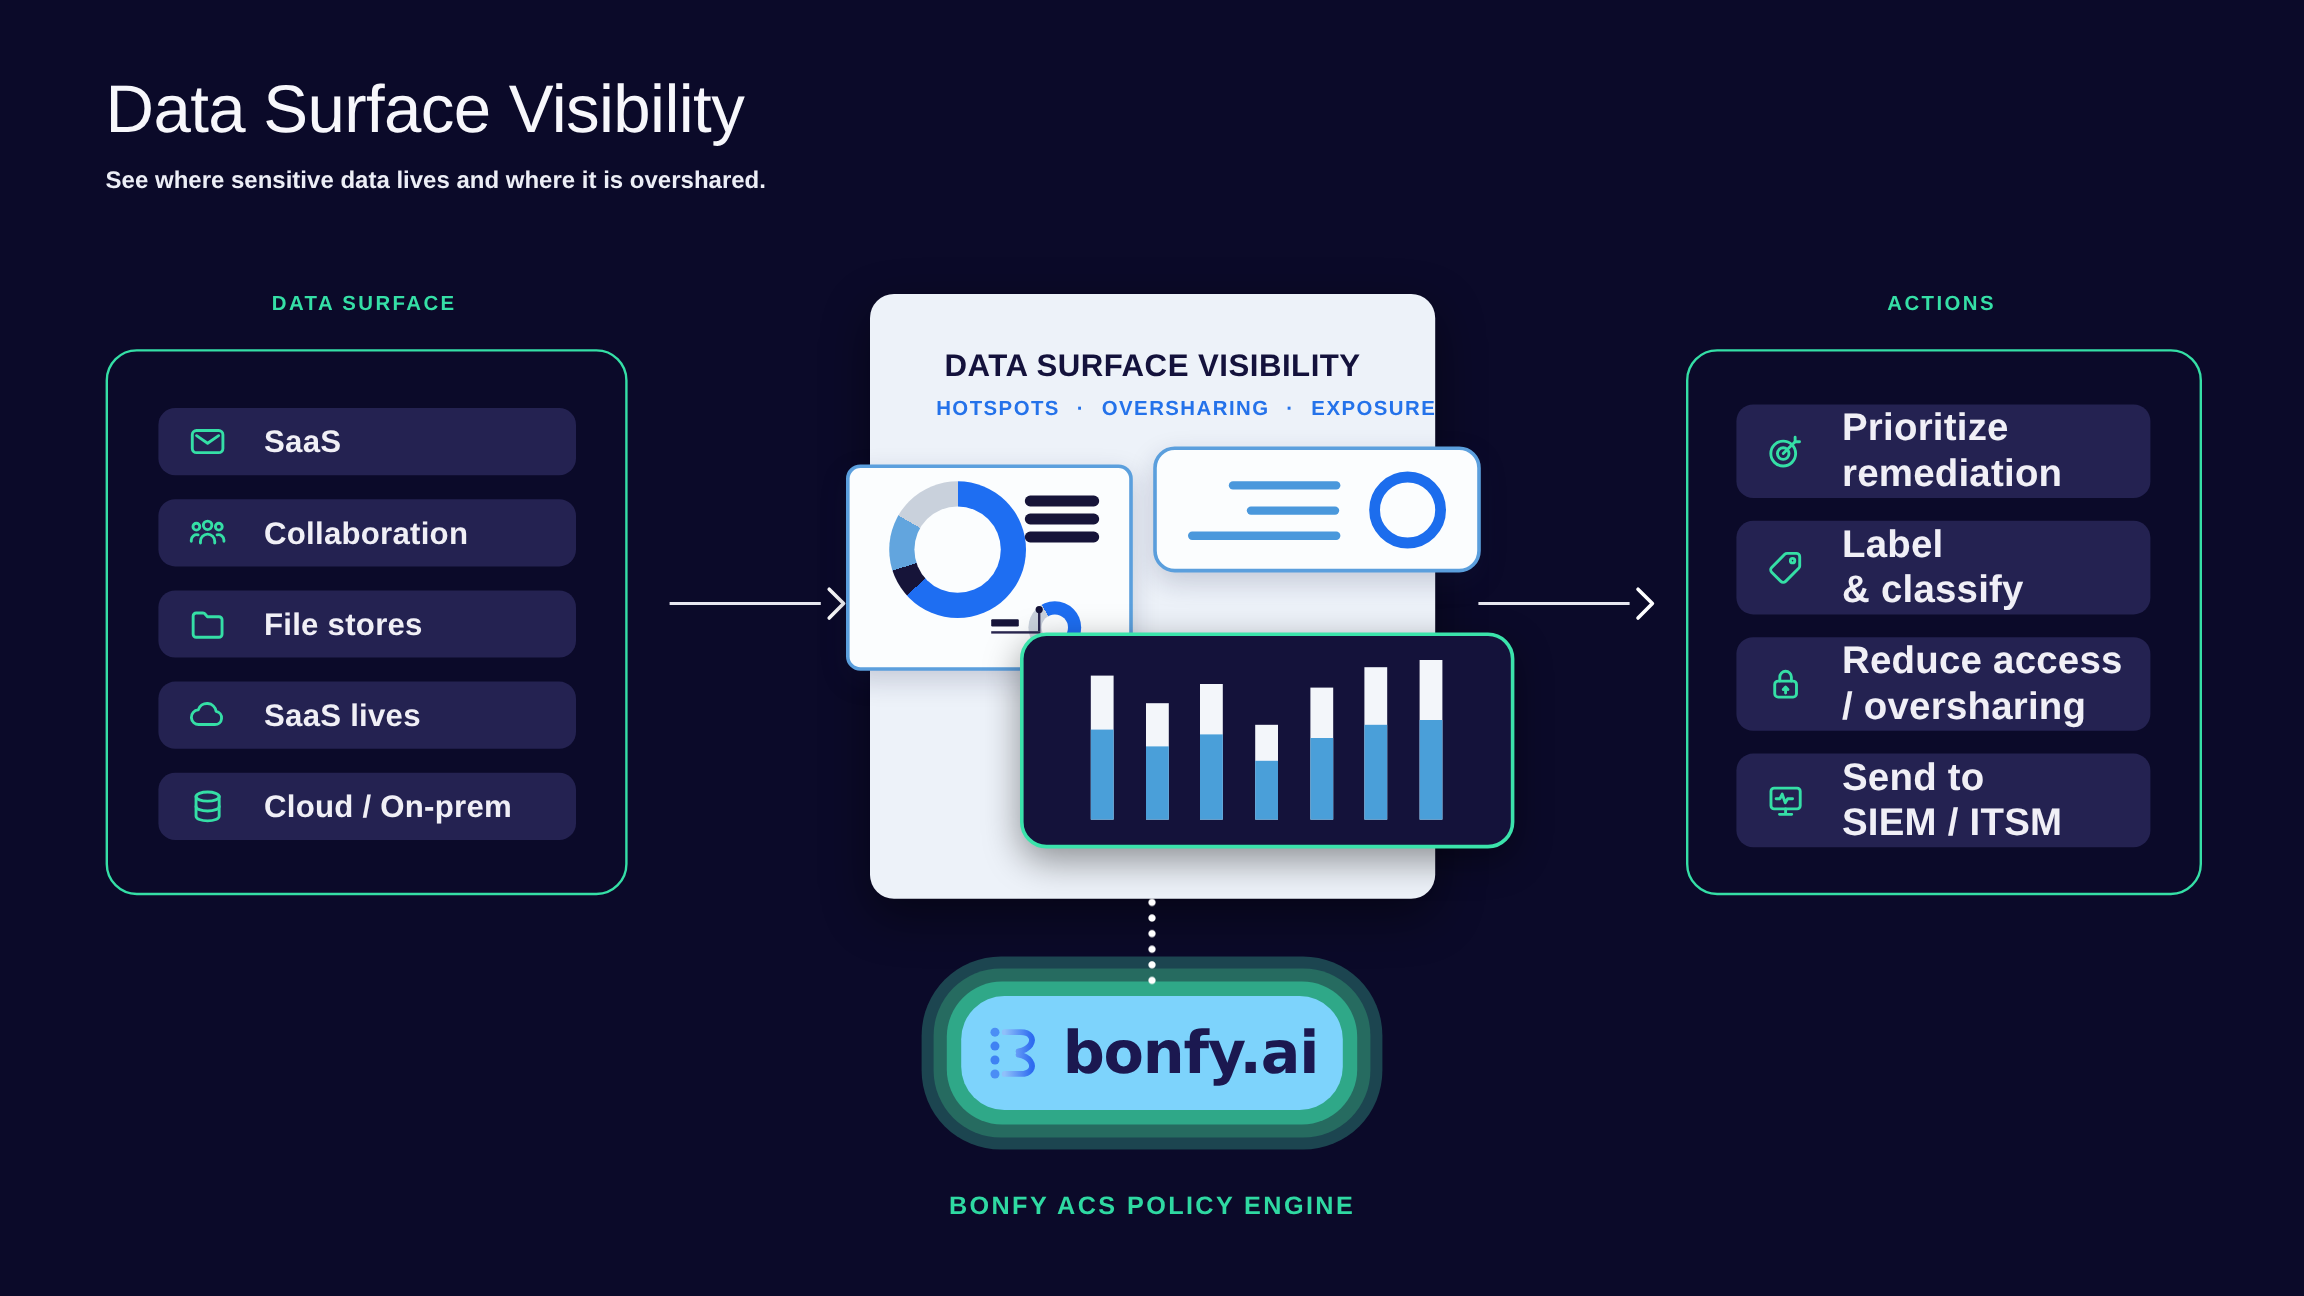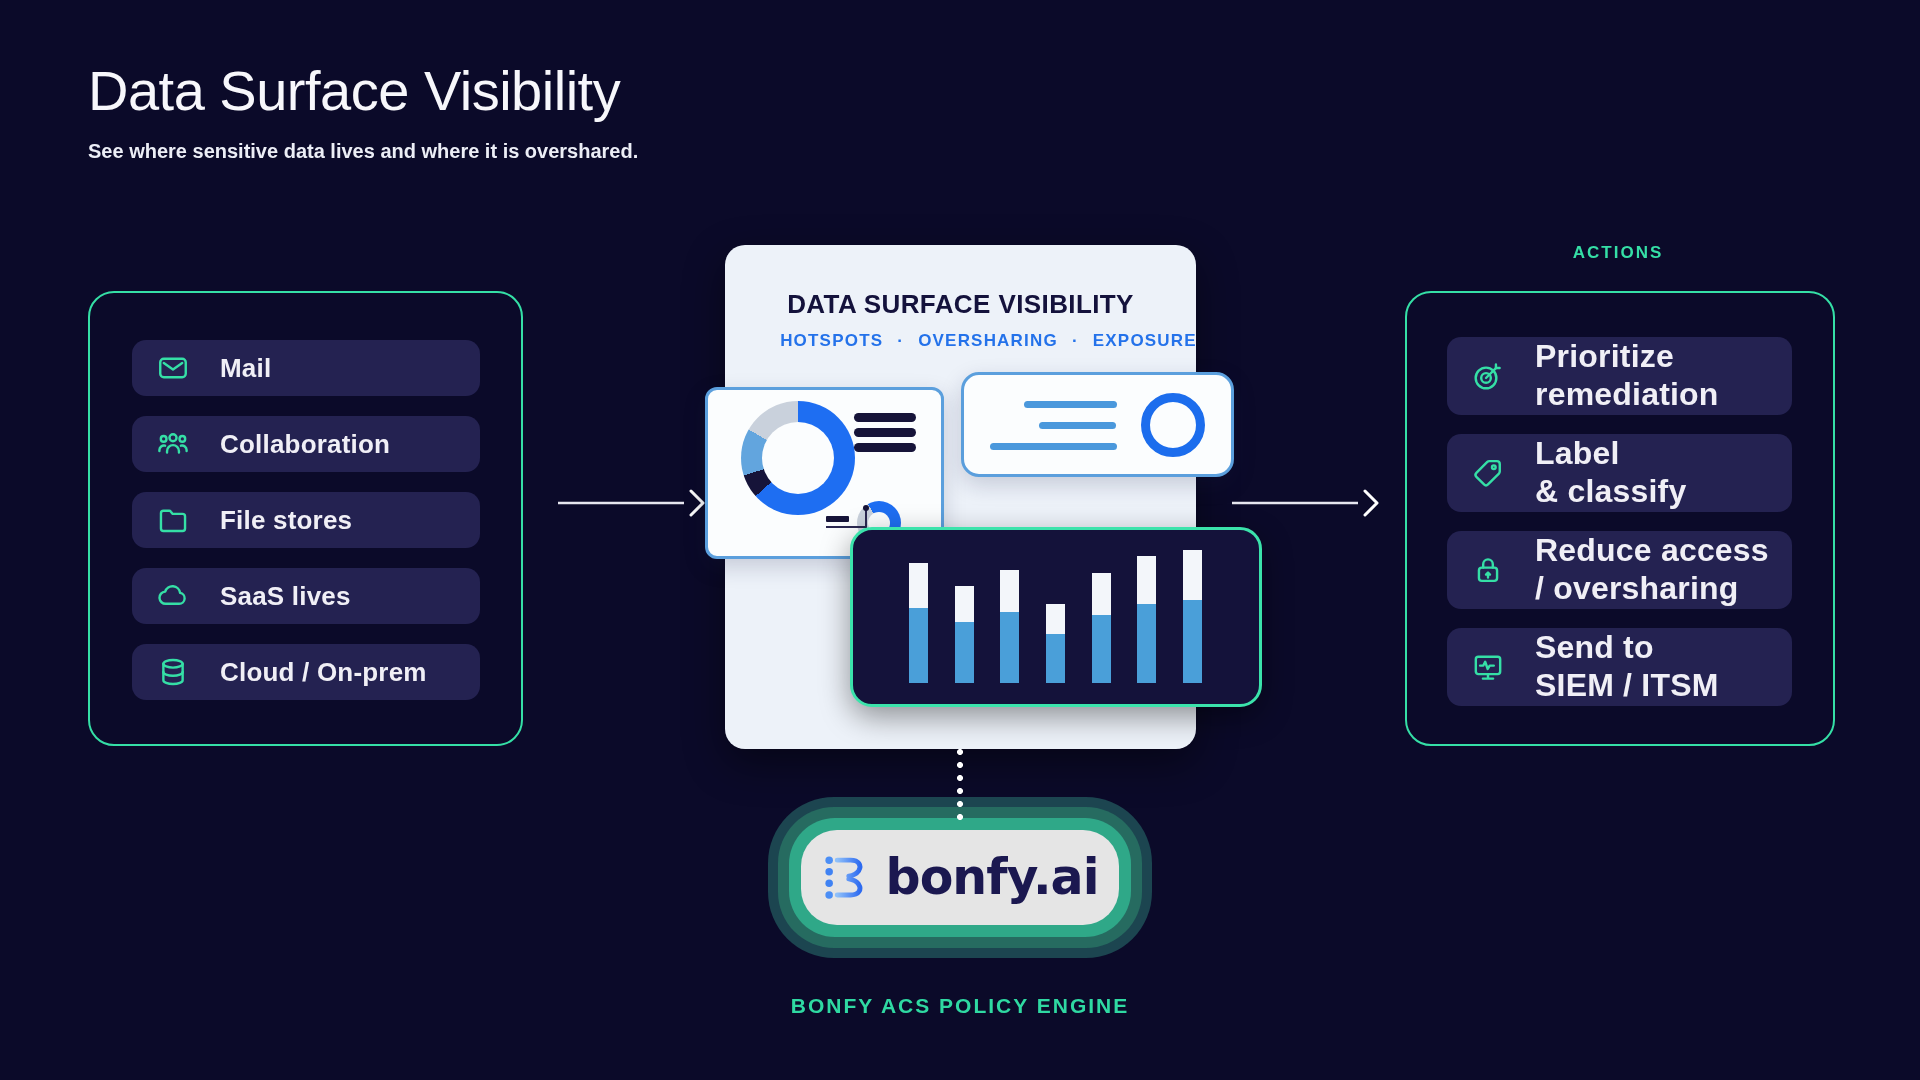--- a/index.html
+++ b/index.html
@@ -76,46 +76,47 @@
   
   .dotted-connector{position:absolute;left:955px;top:748px;width:10px;height:76px;z-index:7;
      background-image:radial-gradient(circle at 5px 4px,#ffffff 2.6px,rgba(255,255,255,0) 3.4px);
      background-size:10px 13px;background-repeat:repeat-y;}
 
   
   #logo-l1{position:absolute;left:768px;top:797px;width:384px;height:161px;border-radius:66px;
            background:#1c4550;z-index:5;}
   #logo-l2{position:absolute;inset:10px;border-radius:56px;background:#266b60;}
   #logo-l3{position:absolute;inset:11px;border-radius:46px;background:#2fa888;}
-  #logo-pill{position:absolute;inset:12px;border-radius:36px;background:#e5e5e5;display:flex;
+  #logo-pill{position:absolute;inset:12px;border-radius:36px;background:#7dd3fc;display:flex;
              align-items:center;justify-content:center;gap:14px;}
   .logo-text{font-size:49px;font-weight:800;color:#1b1850;letter-spacing:-1px;font-family:"DejaVu Sans",sans-serif;}
   .footer-caption{position:absolute;left:710px;width:500px;top:994px;text-align:center;font-size:21px;
                   font-weight:700;letter-spacing:2px;color:#2fd9a2;}
 </style>
 </head>
 <body>
 
 <div class="canvas">
 
   <div class="page-title">Data Surface Visibility</div>
   <div class="page-subtitle">See where sensitive data lives and where it is overshared.</div>
 
+  <div class="col-header" id="left-header">DATA SURFACE</div>
   <div class="col-header" id="right-header">ACTIONS</div>
 
   <div class="side-panel" id="left-box">
     <div class="items-col" id="left-items">
         <div class="panel-item">
           <span class="item-icon">
             <svg viewBox="0 0 24 24" fill="none" stroke="#35dfa6" stroke-width="1.7" stroke-linecap="round" stroke-linejoin="round">
               <rect x="3" y="5.5" width="18" height="13" rx="2.5"></rect>
               <path d="M5.5 8.5 12 13l6.5-4.5"></path>
             </svg>
           </span>
-          <span class="item-label">Mail</span>
+          <span class="item-label">SaaS</span>
         </div>
         <div class="panel-item">
           <span class="item-icon">
             <svg viewBox="0 0 24 24" fill="none" stroke="#35dfa6" stroke-width="1.7" stroke-linecap="round" stroke-linejoin="round">
               <circle cx="12" cy="7.6" r="2.5"></circle>
               <path d="M7.8 18v-1a4.2 4.2 0 0 1 8.4 0v1"></path>
               <circle cx="5.4" cy="8.4" r="2"></circle>
               <path d="M2.4 17v-.7a3.2 3.2 0 0 1 4-3.1"></path>
               <circle cx="18.6" cy="8.4" r="2"></circle>
               <path d="M21.6 17v-.7a3.2 3.2 0 0 0-4-3.1"></path>

